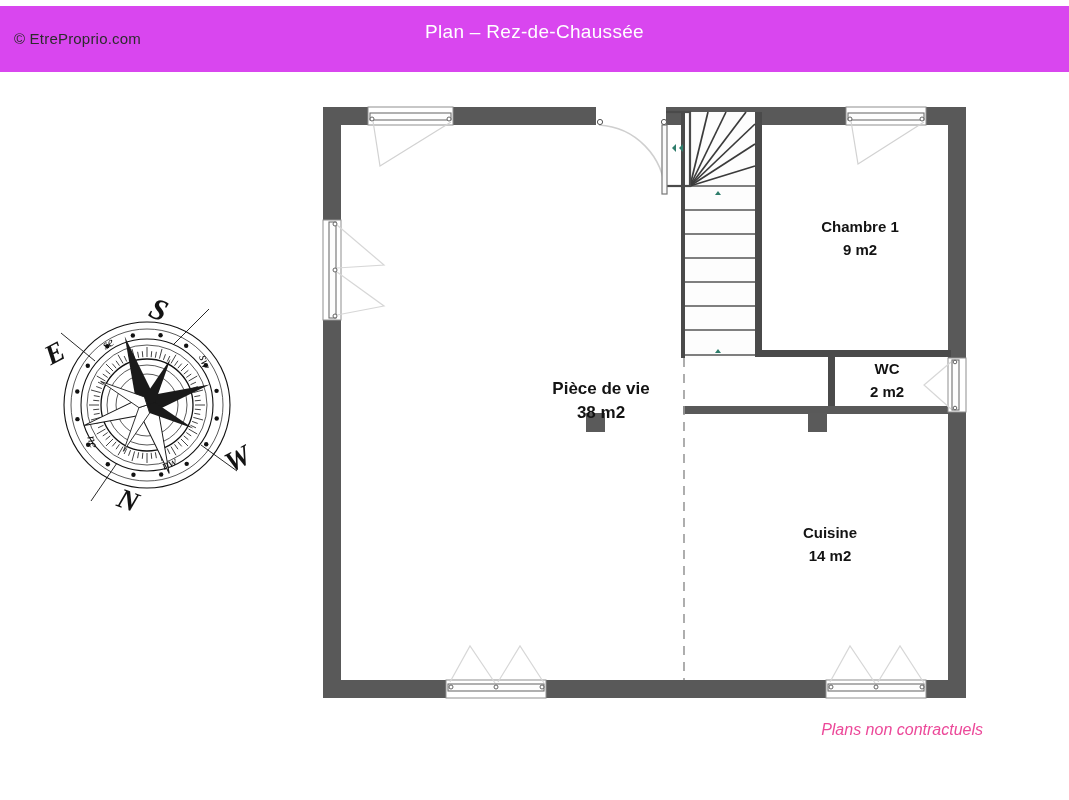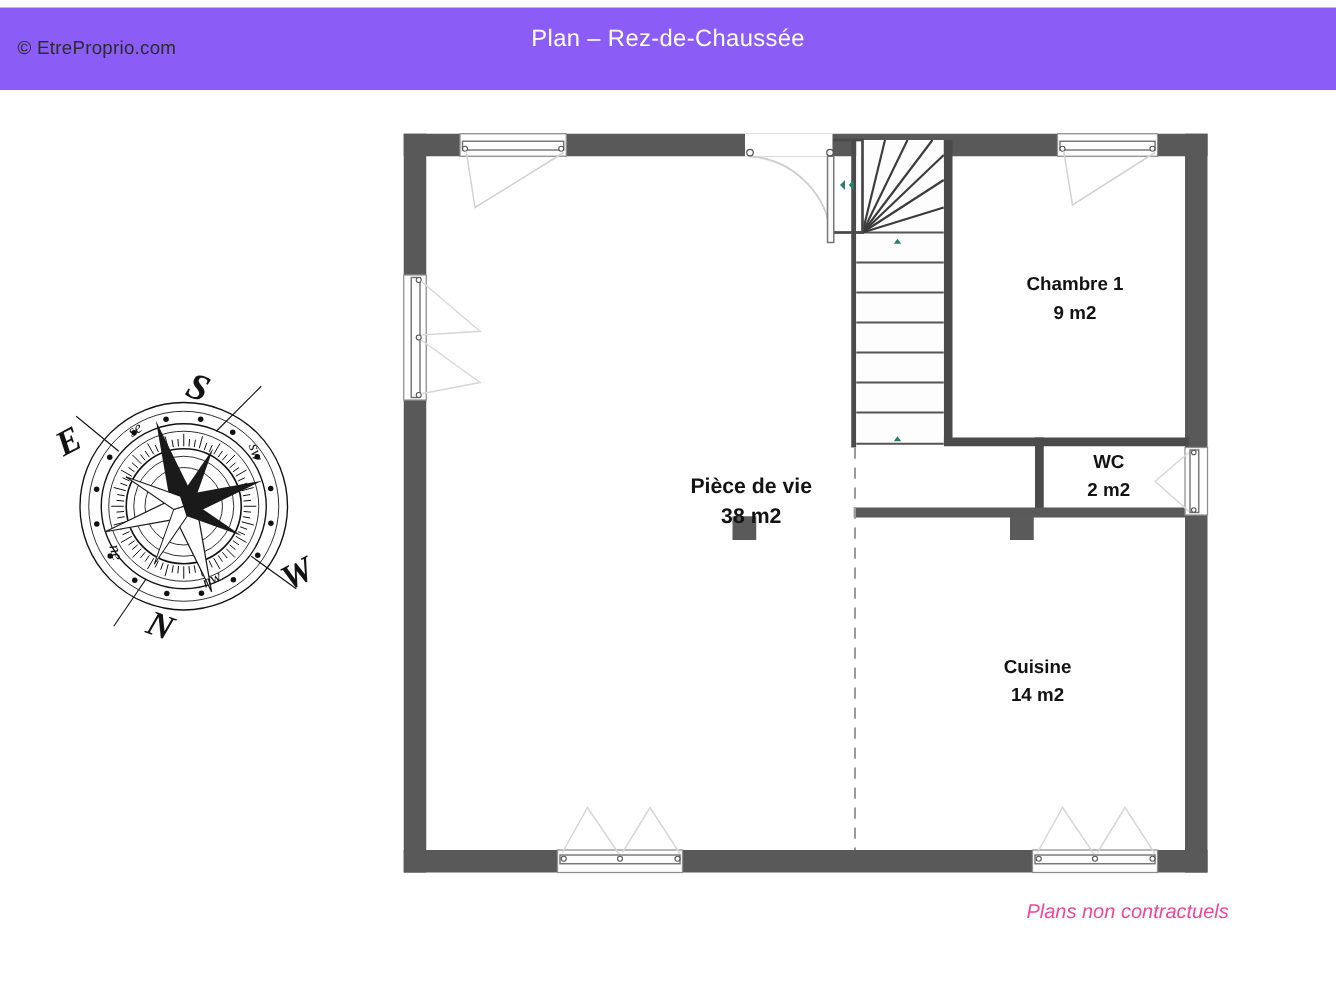--- a/index.html
+++ b/index.html
@@ -7,21 +7,21 @@
     width:1069px;height:800px;
     background:#ffffff;
     font-family:"Liberation Sans", sans-serif;
     overflow:hidden;
     position:relative;
   }
   
   #header-bar{
     position:absolute;left:0;top:6px;
     width:1069px;height:66px;
-    background:#8b5cf6;
+    background:#d946ef;
     display:flex;align-items:center;
   }
   #watermark{
     position:absolute;left:14px;top:24px;
     font-size:15px;color:#2c2c2c;
     letter-spacing:.2px;
     white-space:nowrap;
     user-select:none;
   }
   #plan-title{

